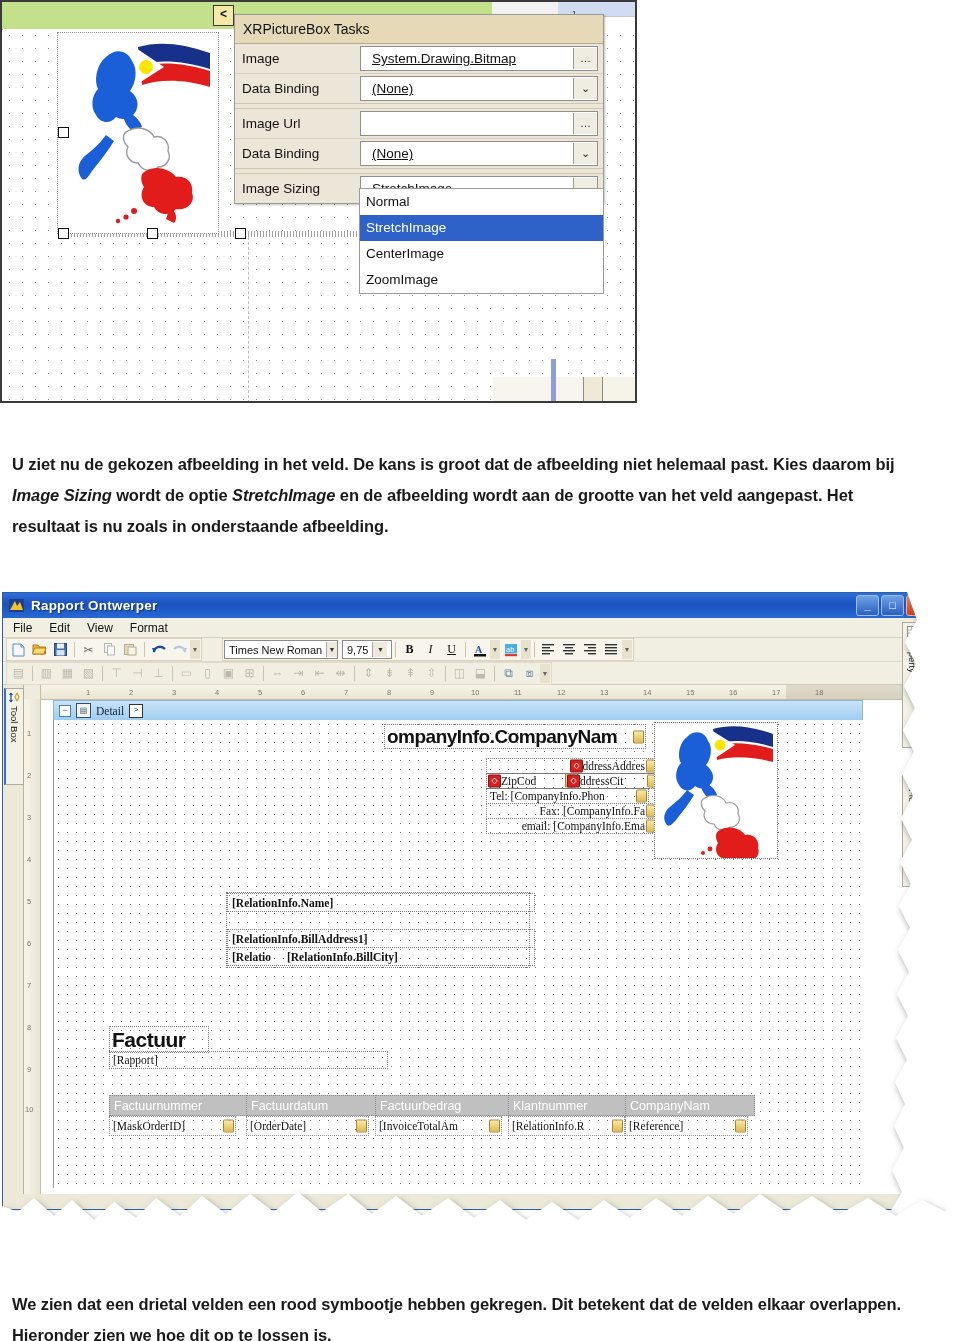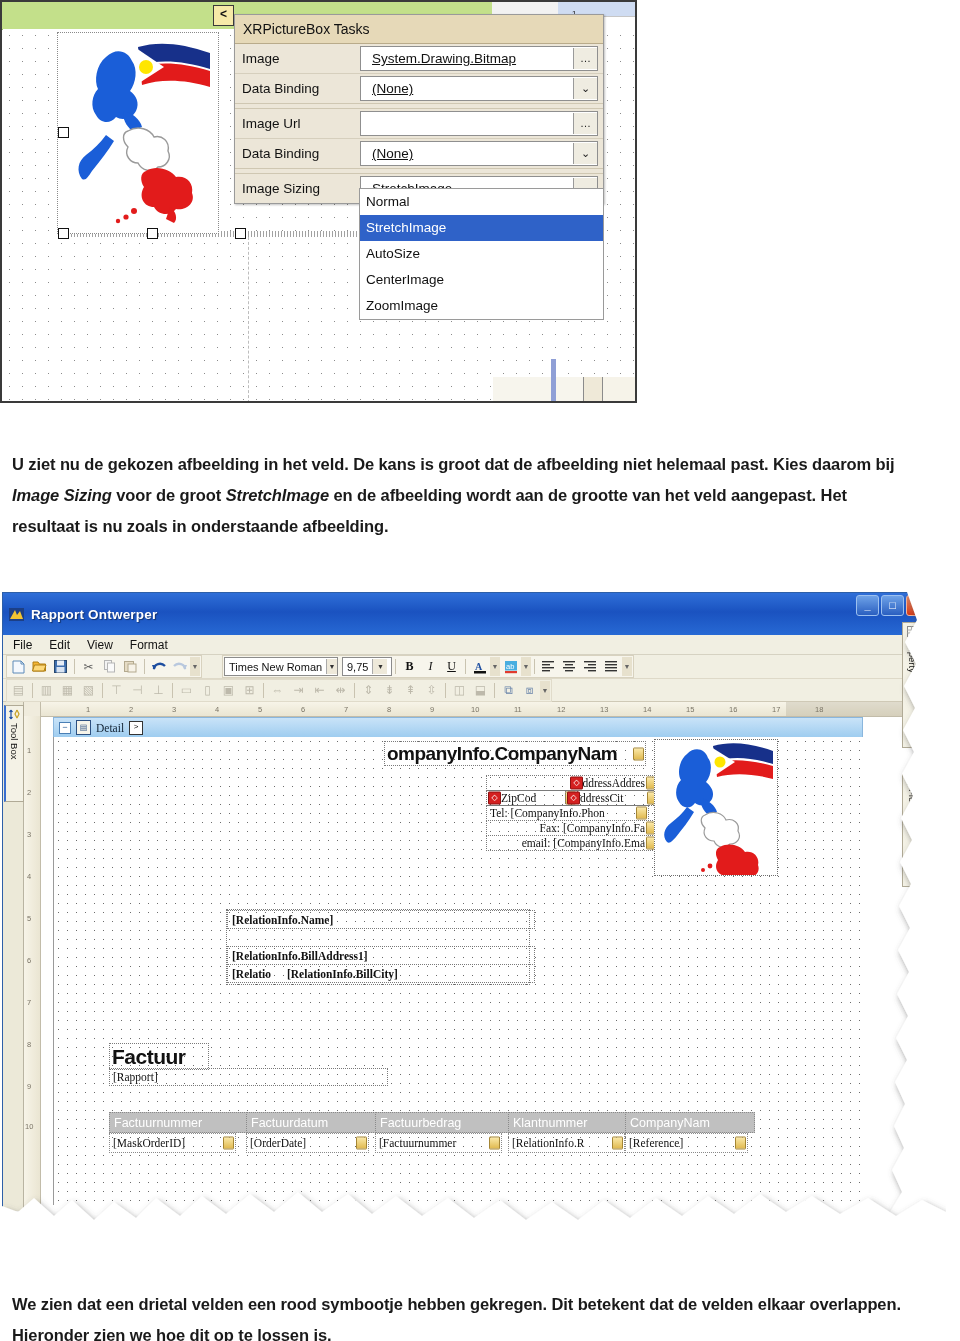--- a/index.html
+++ b/index.html
@@ -137,21 +137,21 @@
   
   .shot2{
     position:absolute;left:2px;top:592px;width:944px;height:660px;
     overflow:hidden;
   }
   .s2-window{
     position:absolute;left:0;top:0;width:932px;height:618px;
     border:1px solid #2d5fa8;background:#ece9d8;box-sizing:border-box;
   }
   .s2-title{
-    position:relative;height:42px;
+    position:relative;height:25px;
     background:linear-gradient(180deg,#2f6fd8 0%,#1a52c0 45%,#2769d4 100%);
     display:flex;align-items:center;
   }
   .s2-title-icon{
     width:17px;height:15px;margin-left:5px;margin-right:6px;flex:none;position:relative;
   }
   .s2-title-text{
     font-size:13.5px;font-weight:bold;color:#ffffff;letter-spacing:.2px;
     text-shadow:1px 1px 1px rgba(0,0,0,.45);
   }
@@ -476,28 +476,27 @@
         <div class="s1-prop-ctrl">
           <div class="s1-prop-val">StretchImage</div>
           <div class="s1-btn-sq">⌄</div>
         </div>
       </div>
     </div>
 
     <div class="s1-dropdown">
       <div class="s1-dd-item">Normal</div>
       <div class="s1-dd-item sel">StretchImage</div>
-      <div class="s1-dd-item">AutoSize</div>
       <div class="s1-dd-item">CenterImage</div>
       <div class="s1-dd-item">ZoomImage</div>
     </div>
   </div>
 </div>
 
-<p class="para" id="para-top"><span>U ziet nu de gekozen afbeelding in het veld. De kans is groot dat de afbeelding niet helemaal past. Kies daarom bij </span><em>Image Sizing</em><span> voor de groot </span><em>StretchImage</em><span> en de afbeelding wordt aan de grootte van het veld aangepast. Het resultaat is nu zoals in onderstaande afbeelding.</span></p>
+<p class="para" id="para-top"><span>U ziet nu de gekozen afbeelding in het veld. De kans is groot dat de afbeelding niet helemaal past. Kies daarom bij </span><em>Image Sizing</em><span> wordt de optie </span><em>StretchImage</em><span> en de afbeelding wordt aan de grootte van het veld aangepast. Het resultaat is nu zoals in onderstaande afbeelding.</span></p>
 
 <div class="shot2">
   <div class="s2-window">
 
     <div class="s2-title">
       <div class="s2-title-icon">
         <svg viewBox="0 0 17 15" width="17" height="15">
           <rect x="1" y="1" width="15" height="13" fill="#1c3f86"></rect>
           <path d="M2,12 L7,3 L9,8 L12,4 L15,12 Z" fill="#f2c432"></path>
         </svg>
@@ -839,21 +838,21 @@
             <div class="datarow">
               <div class="datacell fld" style="left:0;width:122px;position:absolute;">
                 <span>[MaskOrderID]</span>
                 <span class="bind"></span>
               </div>
               <div class="datacell fld" style="left:137px;width:118px;position:absolute;">
                 <span>[OrderDate]</span>
                 <span class="bind"></span>
               </div>
               <div class="datacell fld" style="left:266px;width:122px;position:absolute;">
-                <span>[Factuurnummer</span>
+                <span>[InvoiceTotalAm</span>
                 <span class="bind"></span>
               </div>
               <div class="datacell fld" style="left:399px;width:112px;position:absolute;">
                 <span>[RelationInfo.R</span>
                 <span class="bind"></span>
               </div>
               <div class="datacell fld" style="left:516px;width:118px;position:absolute;">
                 <span>[Reference]</span>
                 <span class="bind"></span>
               </div>

